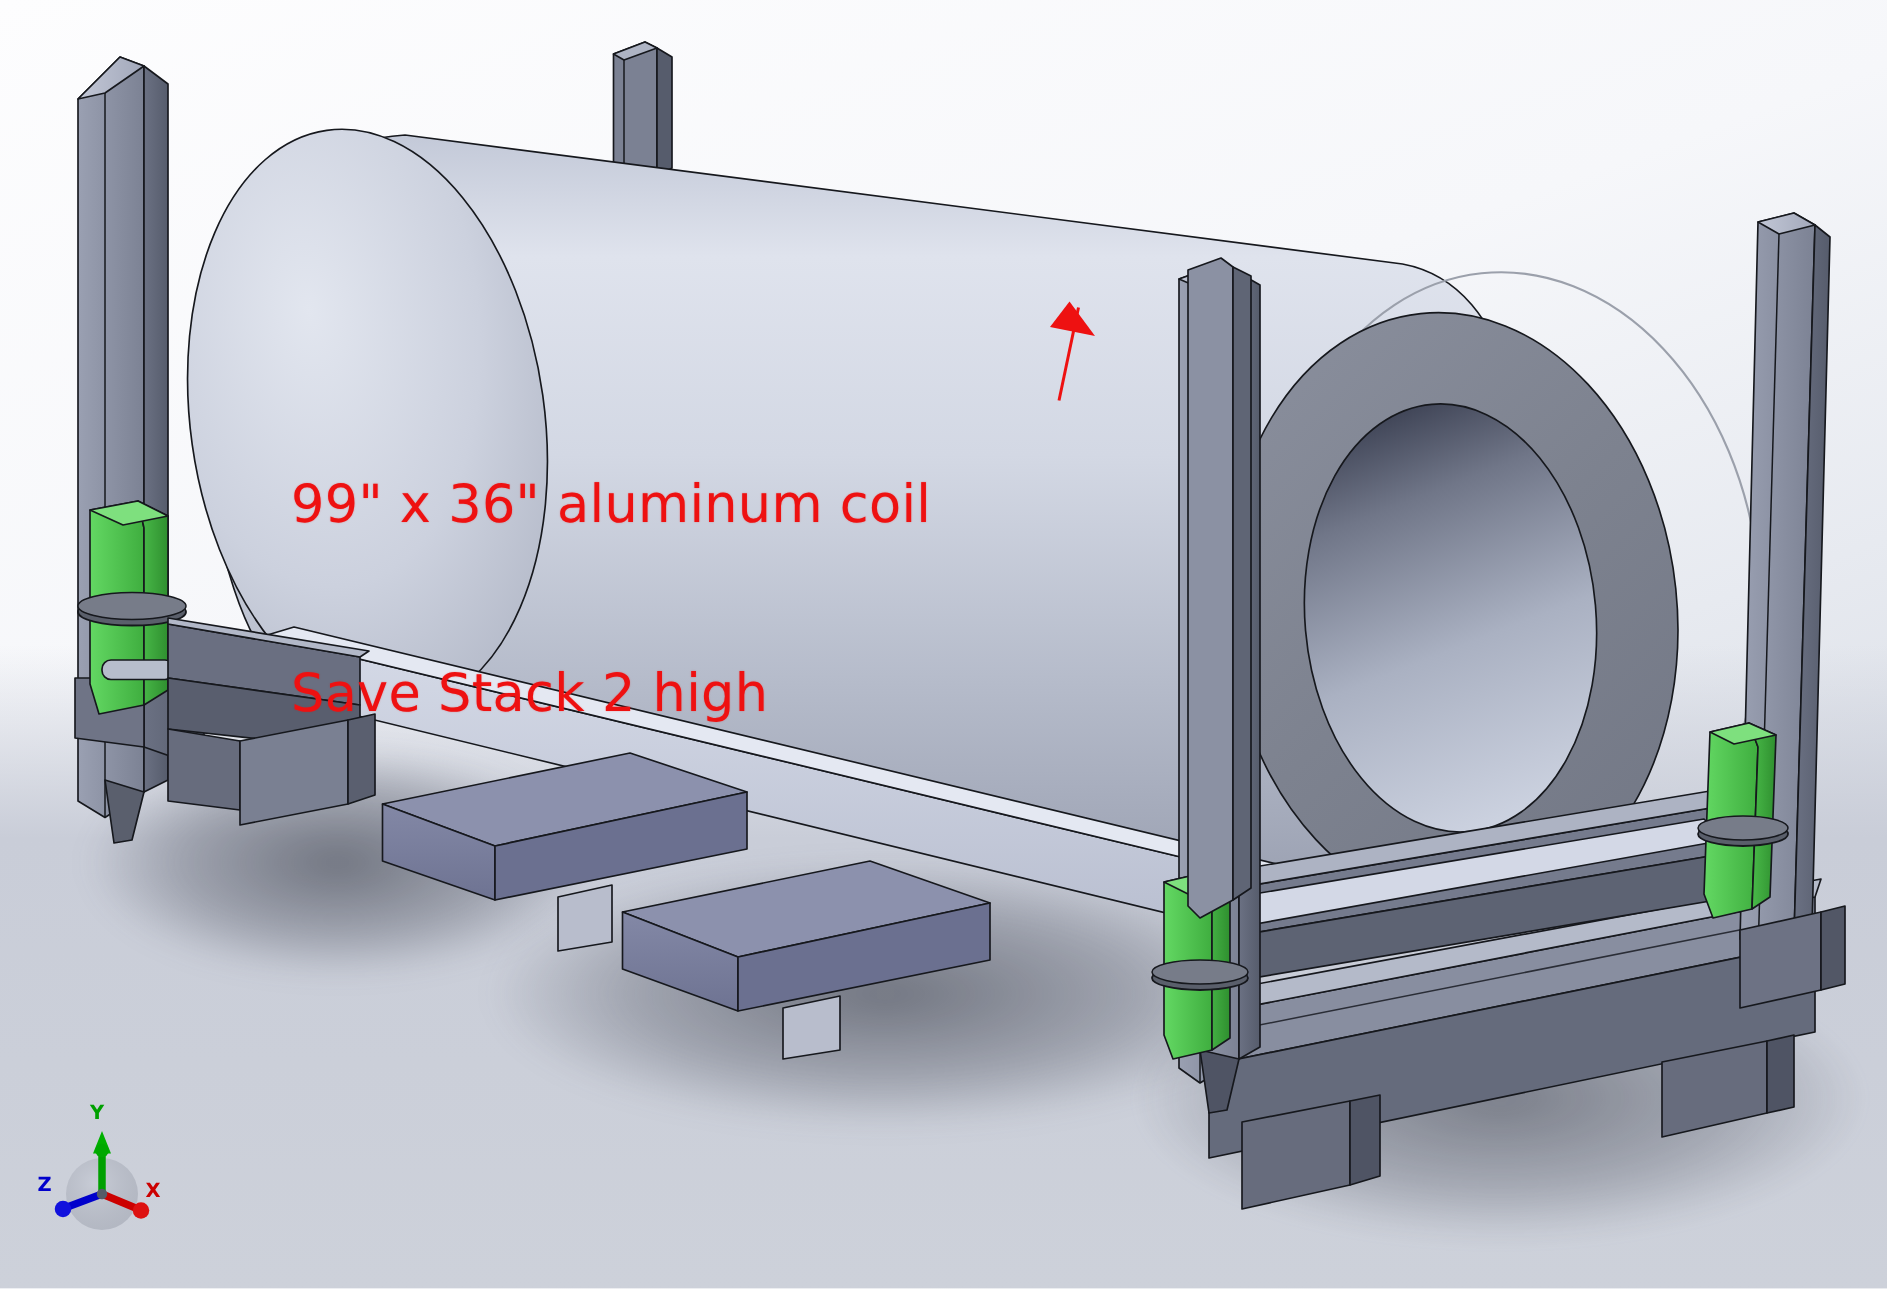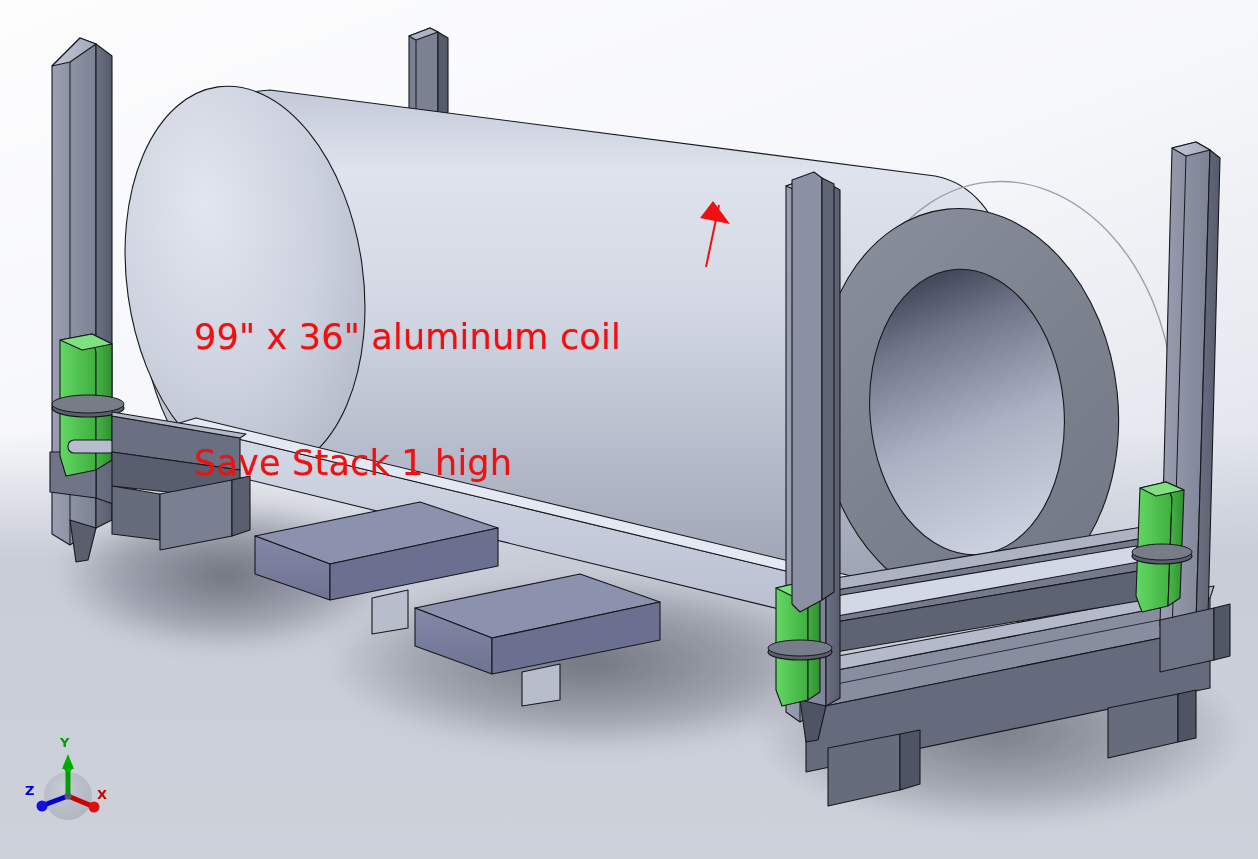--- a/index.html
+++ b/index.html
@@ -278,21 +278,21 @@
         <path d="M 706,267 L 719,205" stroke="#ee1111" stroke-width="2" fill="none"></path>
         <polygon points="713,201 730,224 700,218" fill="#ee1111"></polygon>
       </g>
 
     </g>
   </svg>
   </div>
 
   <div id="annotation">
     <span class="ln">99" x 36" aluminum coil</span>
-    <span class="ln">Save Stack 1 high</span>
+    <span class="ln">Save Stack 2 high</span>
   </div>
 
   <div id="triad">
     <svg width="104" height="90" viewBox="0 0 104 90">
       <defs>
         <radialGradient id="gSphere" cx="0.4" cy="0.35" r="0.75">
           <stop offset="0" stop-color="#c8ccd6" stop-opacity=".85"></stop>
           <stop offset="1" stop-color="#9ca1ad" stop-opacity=".55"></stop>
         </radialGradient>
       </defs>

